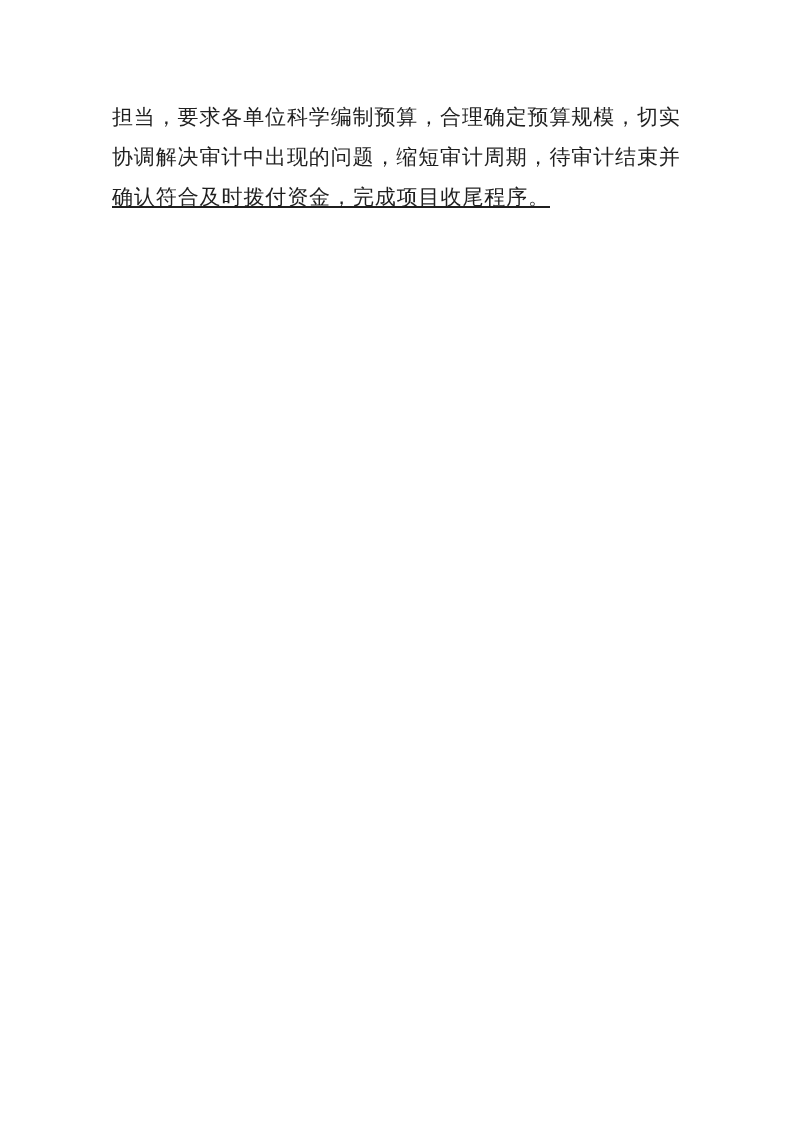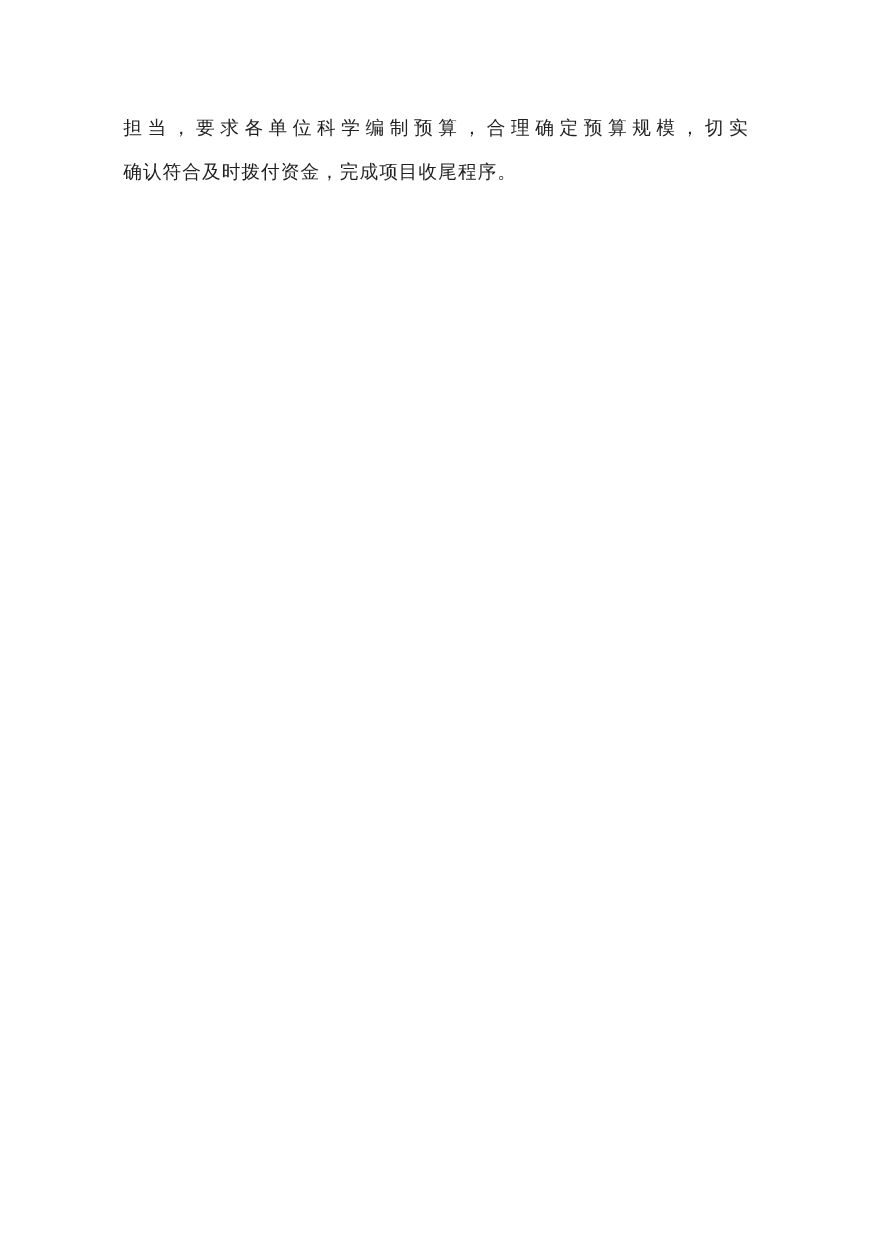--- a/index.html
+++ b/index.html
@@ -15,34 +15,36 @@
     overflow: hidden;
     font-family: "DejaVu Serif", "Liberation Serif", serif;
   }
   .text-block {
     position: absolute;
     left: 112px;
     top: 97px;
     width: 568px;
   }
   .doc-line {
-    font-size: 17px;
+    font-size: 21px;
     line-height: 40px;
     color: #1f1f1f;
     text-align: justify;
     text-align-last: justify;
     letter-spacing: 0.2px;
   }
   .doc-line.last {
     text-align: center;
     text-align-last: left;
     letter-spacing: 0.9px;
+    text-decoration: underline;
   }
 </style>
 </head>
 <body>
 
 <div class="page">
   <div class="text-block">
     <div class="doc-line">担当，要求各单位科学编制预算，合理确定预算规模，切实</div>
+    <div class="doc-line">协调解决审计中出现的问题，缩短审计周期，待审计结束并</div>
     <div class="doc-line last">确认符合及时拨付资金，完成项目收尾程序。</div>
   </div>
 </div>
 
 </body></html>

